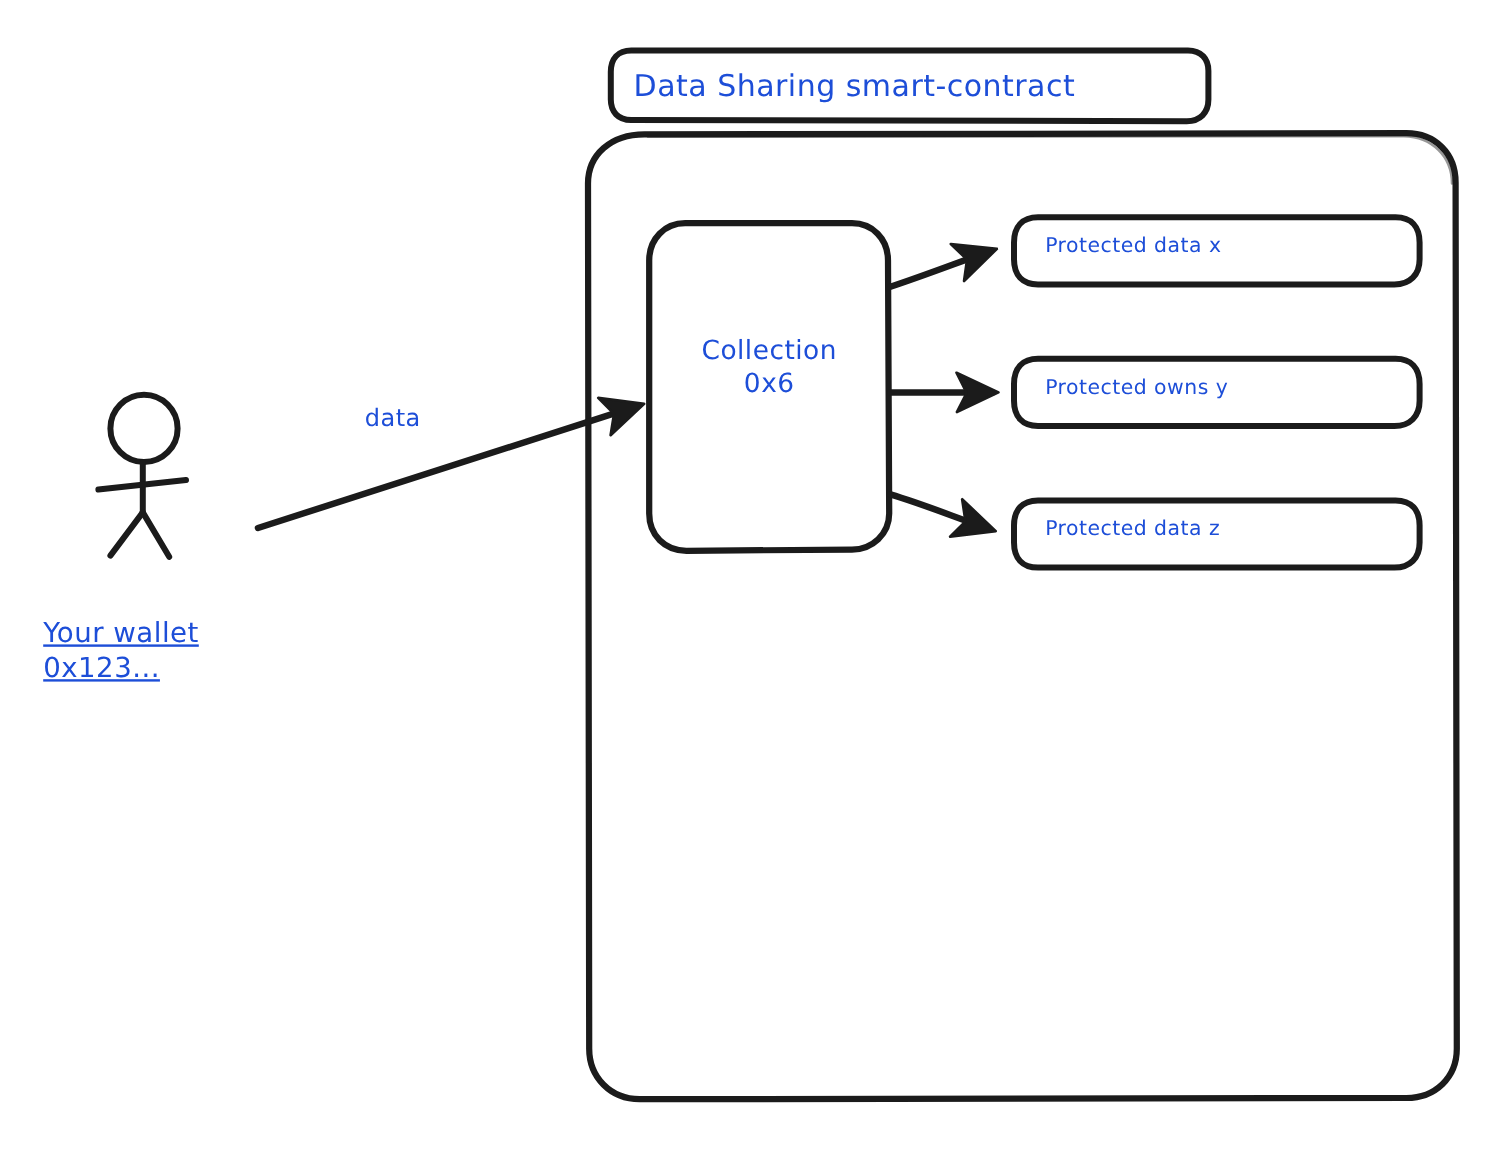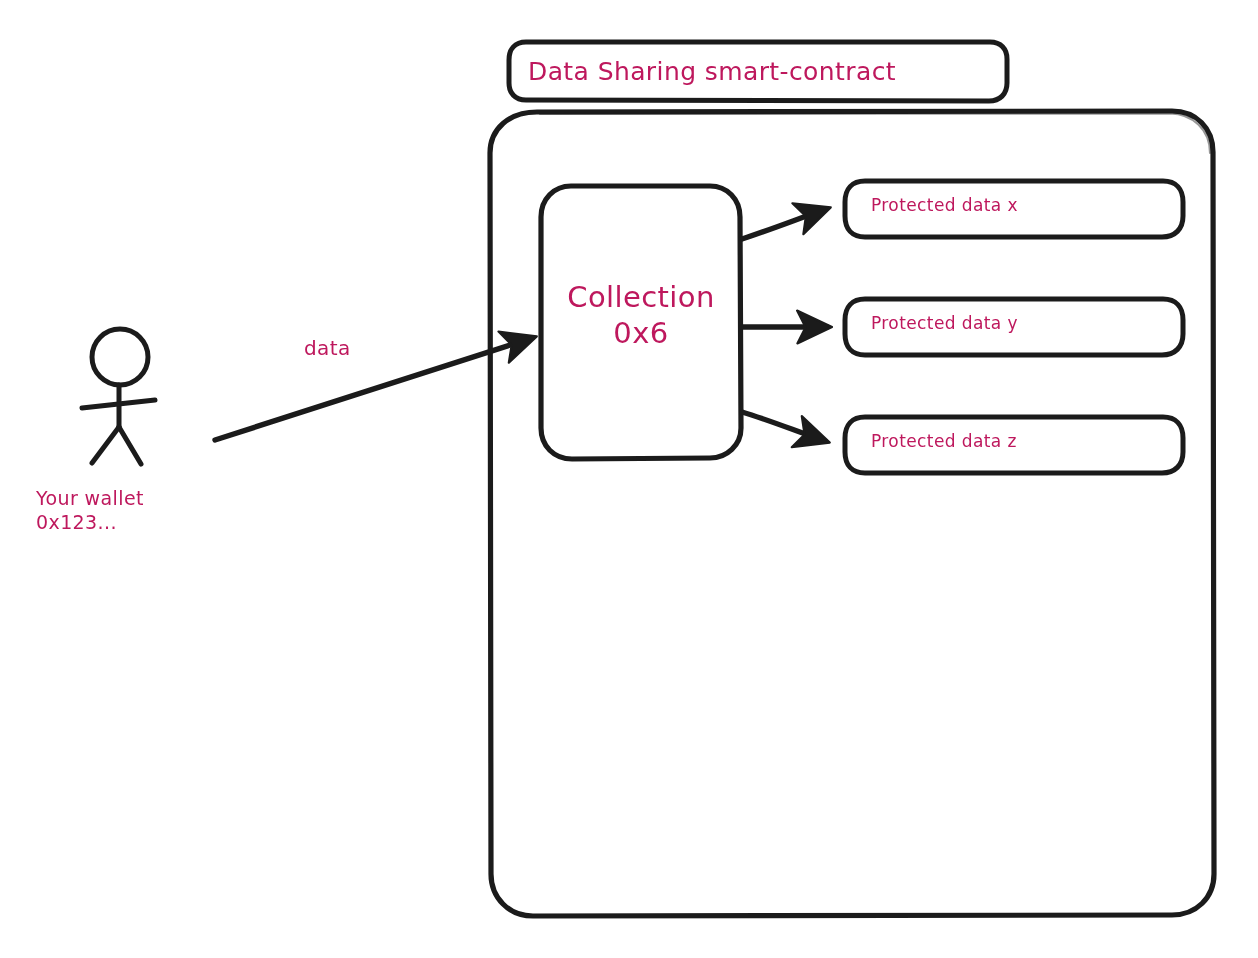--- a/index.html
+++ b/index.html
@@ -19,60 +19,61 @@
   #canvas {
     position: absolute;
     left: 0; top: 0;
     width: 1258px;
     height: 958px;
   }
 
   
   .lbl {
     position: absolute;
-    color: #be185d;
+    color: #1d4ed8;
     font-family: "DejaVu Sans", sans-serif;
     white-space: pre;
     letter-spacing: 0.4px;
     line-height: 1.25;
   }
 
   #title-label {
     left: 528px;
     top: 56px;
     font-size: 25px;
     font-weight: 400;
   }
 
   #collection-label {
     left: 551px;
     top: 279px;
     width: 180px;
     text-align: center;
-    font-size: 29px;
+    font-size: 22px;
   }
 
   .pd-label {
     font-size: 17px;
     left: 871px;
   }
   #pd-x-label { top: 195px; }
   #pd-y-label { top: 313px; }
   #pd-z-label { top: 431px; }
 
   #owns-label {
     left: 304px;
     top: 336px;
     font-size: 20px;
   }
 
   #wallet-label {
     left: 36px;
-    top: 487px;
-    font-size: 19px;
+    top: 514px;
+    font-size: 23px;
+    text-decoration: underline;
   }
 </style>
 </head>
 <body>
 
 <svg id="canvas" viewBox="0 0 1258 958" xmlns="http://www.w3.org/2000/svg">
   <defs>
     <marker id="arrowhead" viewBox="0 0 12 12" refX="10" refY="6" markerWidth="7" markerHeight="7" orient="auto-start-reverse">
       <path d="M 0.5 0.8 L 11.6 6 L 0.6 11.2 L 3.2 6.1 Z" fill="#1b1b1b" stroke="#1b1b1b" stroke-width="0.7" stroke-linejoin="round"></path>
     </marker>
@@ -173,19 +174,19 @@
 
   </g>
 </svg>
 
 <div id="title-label" class="lbl">Data Sharing smart-contract</div>
 
 <div id="collection-label" class="lbl"><span>Collection</span><br><span>0x6</span></div>
 
 <div id="pd-x-label" class="lbl pd-label">Protected data x</div>
 
-<div id="pd-y-label" class="lbl pd-label">Protected data y</div>
+<div id="pd-y-label" class="lbl pd-label">Protected owns y</div>
 
 <div id="pd-z-label" class="lbl pd-label">Protected data z</div>
 
 <div id="owns-label" class="lbl">data</div>
 
 <div id="wallet-label" class="lbl"><span>Your wallet</span><br><span>0x123...</span></div>
 
 </body></html>

